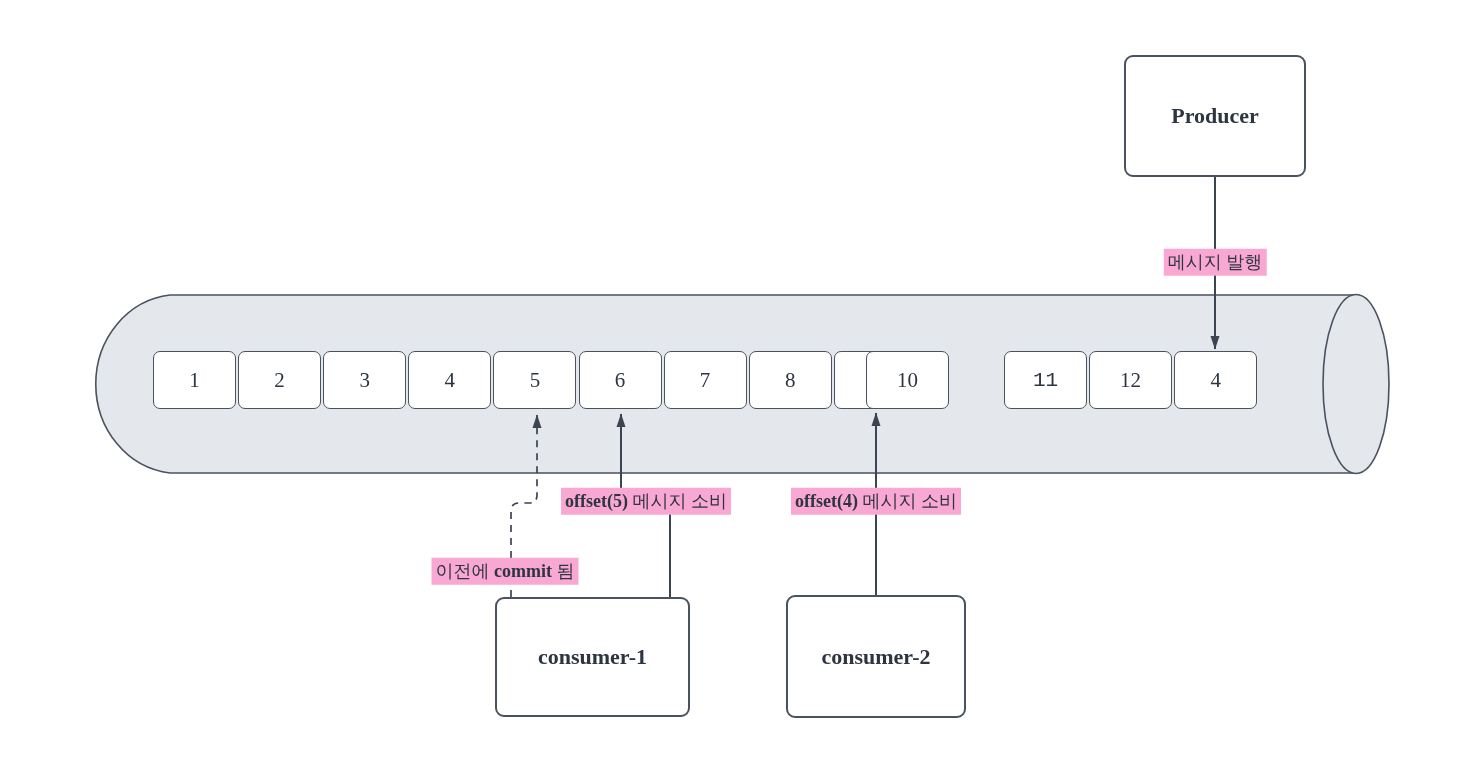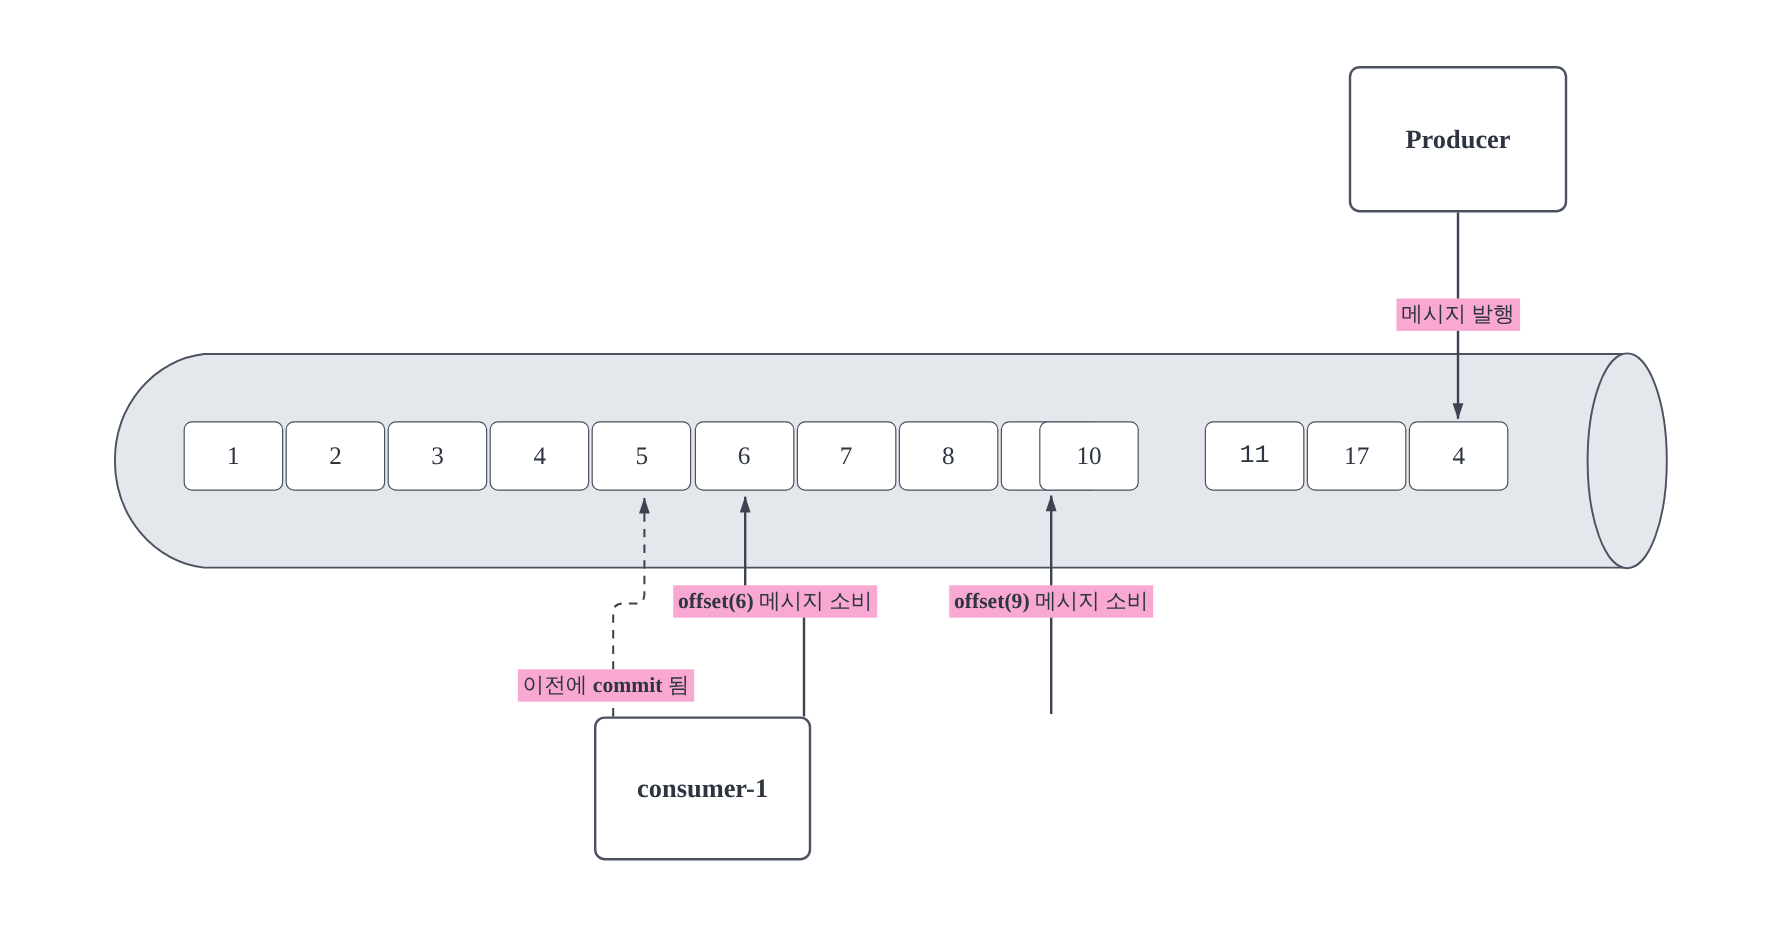--- a/index.html
+++ b/index.html
@@ -17,21 +17,21 @@
     position:absolute;
     background:#ffffff;
     border:2px solid #4a5260;
     border-radius:9px;
     display:flex;align-items:center;justify-content:center;
     font-weight:bold;font-size:22px;
     z-index:2;
     box-sizing:border-box;
   }
   .producer{left:1124px;top:55px;width:182px;height:122px;}
-  .consumer1{left:495px;top:597px;width:181px;height:120px;}
+  .consumer1{left:495px;top:597px;width:195px;height:120px;}
   .consumer2{left:786px;top:595px;width:180px;height:123px;}
 
   .cells{position:absolute;left:0;top:0;z-index:2;}
   .cell{
     position:absolute;
     top:351px;width:83px;height:58px;
     background:#ffffff;
     border:1.6px solid #4a5260;
     border-radius:7px;
     display:flex;align-items:center;justify-content:center;
@@ -86,40 +86,43 @@
       <div class="cell" style="left: 238.1px;">2</div>
       <div class="cell" style="left: 323.2px;">3</div>
       <div class="cell" style="left: 408.3px;">4</div>
       <div class="cell" style="left: 493.4px;">5</div>
       <div class="cell" style="left: 578.5px;">6</div>
       <div class="cell" style="left: 663.6px;">7</div>
       <div class="cell" style="left: 748.7px;">8</div>
       <div class="cell" style="left: 833.8px;">9</div>
       <div class="cell" style="left: 866px;">10</div>
       <div class="cell" style="left: 1004px; font-family: Liberation Mono, monospace;">11</div>
-      <div class="cell" style="left: 1089.1px;">17</div>
+      <div class="cell" style="left: 1089.1px;">12</div>
       <div class="cell" style="left: 1174.2px;">4</div>
     </div>
 
   <div class="node producer">
     <span>Producer</span>
   </div>
   <div class="node consumer1">
     <span>consumer-1</span>
   </div>
+  <div class="node consumer2">
+    <span>consumer-2</span>
+  </div>
 
   <div class="edge-label lbl-publish">
     <span>메시지 발행</span>
   </div>
 
   <div class="edge-label lbl-offset6">
-    <b>offset(6)</b><span> 메시지 소비</span>
+    <b>offset(5)</b><span> 메시지 소비</span>
   </div>
 
   <div class="edge-label lbl-offset9">
-    <b>offset(9)</b><span> 메시지 소비</span>
+    <b>offset(4)</b><span> 메시지 소비</span>
   </div>
 
   <div class="edge-label lbl-commit">
     <span>이전에 </span><b>commit</b><span> 됨</span>
   </div>
 
 </div>
 
 </body></html>

